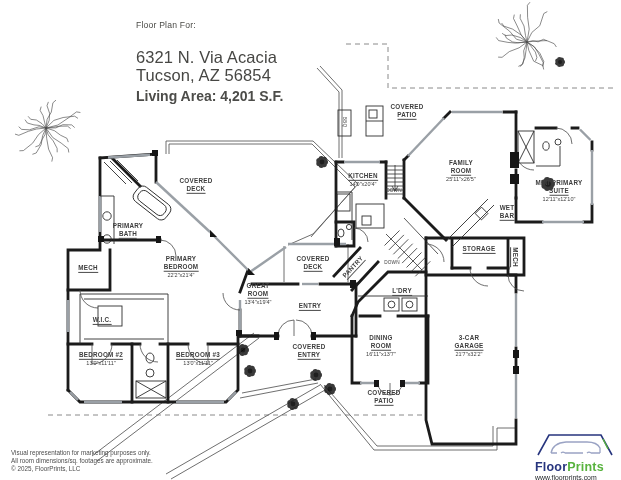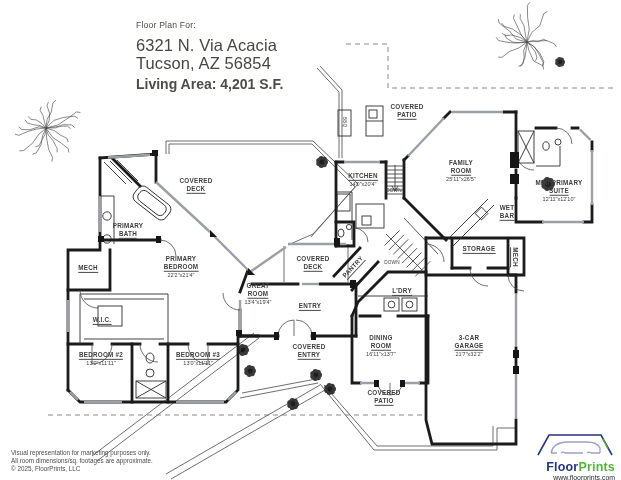--- a/index.html
+++ b/index.html
@@ -2,37 +2,37 @@
 <html><head>
 <meta charset="utf-8">
 <style>
   html,body{margin:0;padding:0;background:#fff;}
   .page{position:relative;width:621px;height:480px;background:#fff;overflow:hidden;
         font-family:"Liberation Sans",sans-serif;}
   svg.plan{position:absolute;left:0;top:0;}
 
   
   .hdr{position:absolute;left:136px;top:20px;color:#4b4b47;}
-  .hdr .sm{font-size:8.6px;letter-spacing:.2px;margin-bottom:6px;}
+  .hdr .sm{font-size:8.6px;letter-spacing:.2px;margin-bottom:18px;}
   .hdr .addr{font-size:16.5px;letter-spacing:.1px;line-height:1.12;color:#474744;}
   .hdr .info{font-size:14px;font-weight:700;color:#4c4c49;line-height:1.22;margin-top:3px;}
 
   
   #labels{position:absolute;inset:0;pointer-events:none;}
   .room-label{position:absolute;text-align:center;color:#3d3d3d;
       font:700 6.3px "Liberation Sans",sans-serif;letter-spacing:.25px;line-height:1.3;white-space:nowrap;}
   .room-label .u{border-bottom:.8px solid #4a4a4a;padding-bottom:.5px;}
   .room-label .dims{display:block;font-size:5.5px;font-weight:400;letter-spacing:0;margin-top:1px;}
   .room-label.small{font:400 4.7px "Liberation Sans",sans-serif;letter-spacing:.2px;}
 
   
   .fineprint{position:absolute;left:11px;top:449px;font-size:6.3px;color:#4c4c4c;line-height:1.25;}
   .watermark{position:absolute;left:0px;top:444px;font:700 17px "Liberation Serif",serif;
       color:#7d7d7d;opacity:.5;letter-spacing:.5px;transform:scaleY(1.05);transform-origin:left top;}
-  .logoblock{position:absolute;left:535px;top:430px;width:80px;text-align:right;}
+  .logoblock{position:absolute;left:535px;top:430px;width:80px;text-align:left;}
   .logotext{font:700 12.5px "Liberation Sans",sans-serif;letter-spacing:.2px;margin-top:-1px;}
   .logoweb{font:400 6.9px "Liberation Sans",sans-serif;color:#23262a;margin-top:0px;}
 </style>
 </head>
 <body>
 
 <div class="page">
 
   <svg class="plan" width="621" height="480" viewBox="0 0 621 480">
 

